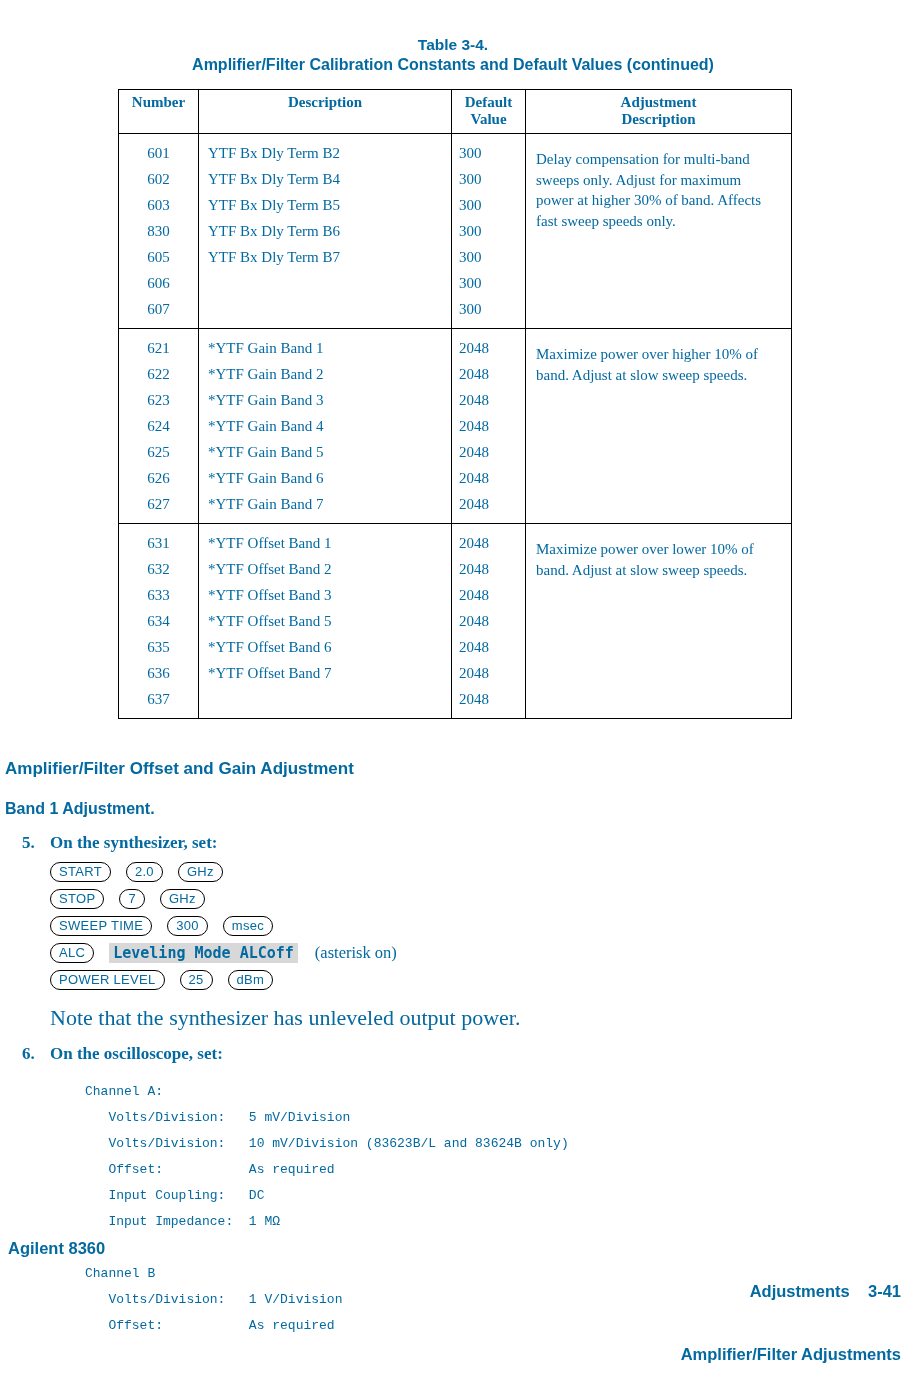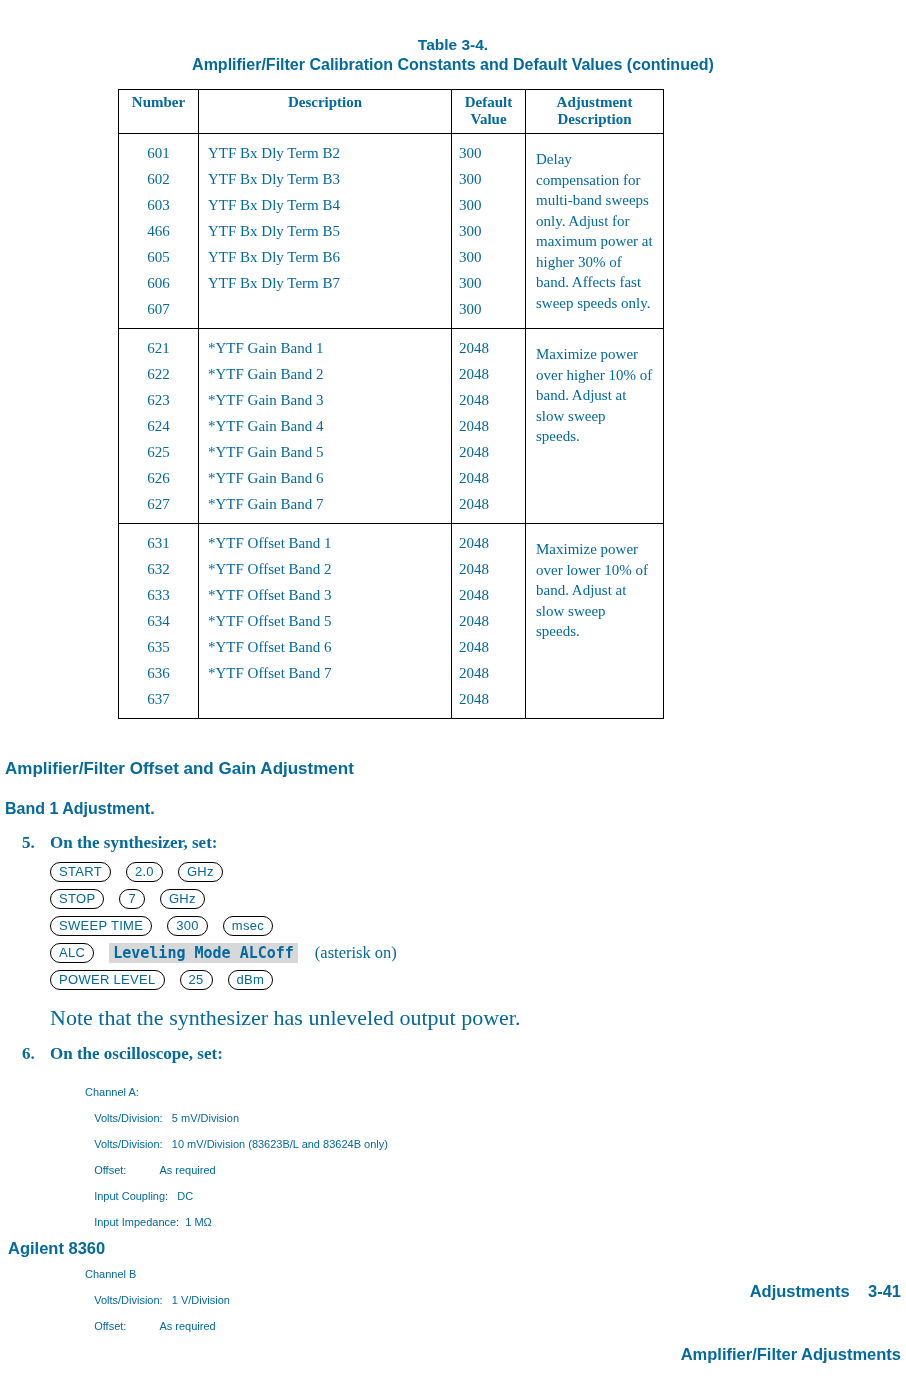--- a/index.html
+++ b/index.html
@@ -12,21 +12,21 @@
   }
 
   
   .title-block { padding-top:3px; text-align:center;
     font-family:"Liberation Sans", sans-serif; font-weight:bold; }
   .title-line1 { font-size:15.5px; line-height:19px; }
   .title-line2 { font-size:16px; line-height:21px; }
 
   
   .cal-table {
-    margin:14px 0 0 118px; width:546px;
+    margin:14px 0 0 118px; width:674px;
     border:1.6px solid #000; font-size:15px;
   }
   .trow { display:flex; }
   .thead { border-bottom:1.6px solid #000; font-weight:bold; }
   .c-num  { width:80px;  border-right:1.4px solid #000; flex:none; }
   .c-desc { width:253px; border-right:1.4px solid #000; flex:none; }
   .c-val  { width:74px;  border-right:1.4px solid #000; flex:none; }
   .c-adj  { flex:1; }
   .thead .hcell { padding:4px 3px 5px; text-align:center; line-height:17px; }
   .tgroup { display:flex; }
@@ -62,22 +62,22 @@
   .mono-hl {
     font-family:"DejaVu Sans Mono", monospace; font-weight:bold;
     font-size:15px; background:#d8d8d8; padding:1px 4px; white-space:nowrap;
   }
   .suffix { font-size:16.5px; margin-left:2px; white-space:nowrap; }
 
   .note { margin:14px 0 0 50px; font-size:22px; line-height:22px; }
 
   
   .scope {
-    margin:14px 0 0 85px; font-family:Liberation Sans, sans-serif;
-    font-size:11px; line-height:26px; white-space:pre;
+    margin:14px 0 0 85px; font-family:Liberation Mono, monospace;
+    font-size:13px; line-height:26px; white-space:pre;
   }
 
   
   .footer {
     position:absolute; left:8px; right:5px; bottom:12px;
     display:flex; justify-content:space-between; align-items:flex-start;
     font-family:"Liberation Sans", sans-serif; font-weight:bold; font-size:16.5px;
   }
   .footer-right { text-align:right; line-height:21px; white-space:pre; }
 </style>
@@ -103,28 +103,27 @@
         <div>Adjustment</div>
         <div>Description</div>
       </div>
     </div>
 
     <div class="tgroup">
       <div class="col c-num">
           <div class="row-number">601</div>
           <div class="row-number">602</div>
           <div class="row-number">603</div>
-          <div class="row-number">466</div>
+          <div class="row-number">830</div>
           <div class="row-number">605</div>
           <div class="row-number">606</div>
           <div class="row-number">607</div>
         </div>
       <div class="col c-desc">
           <div class="row-description">YTF Bx Dly Term B2</div>
-          <div class="row-description">YTF Bx Dly Term B3</div>
           <div class="row-description">YTF Bx Dly Term B4</div>
           <div class="row-description">YTF Bx Dly Term B5</div>
           <div class="row-description">YTF Bx Dly Term B6</div>
           <div class="row-description">YTF Bx Dly Term B7</div>
         </div>
       <div class="col c-val">
           <div class="row-value">300</div>
           <div class="row-value">300</div>
           <div class="row-value">300</div>
           <div class="row-value">300</div>

